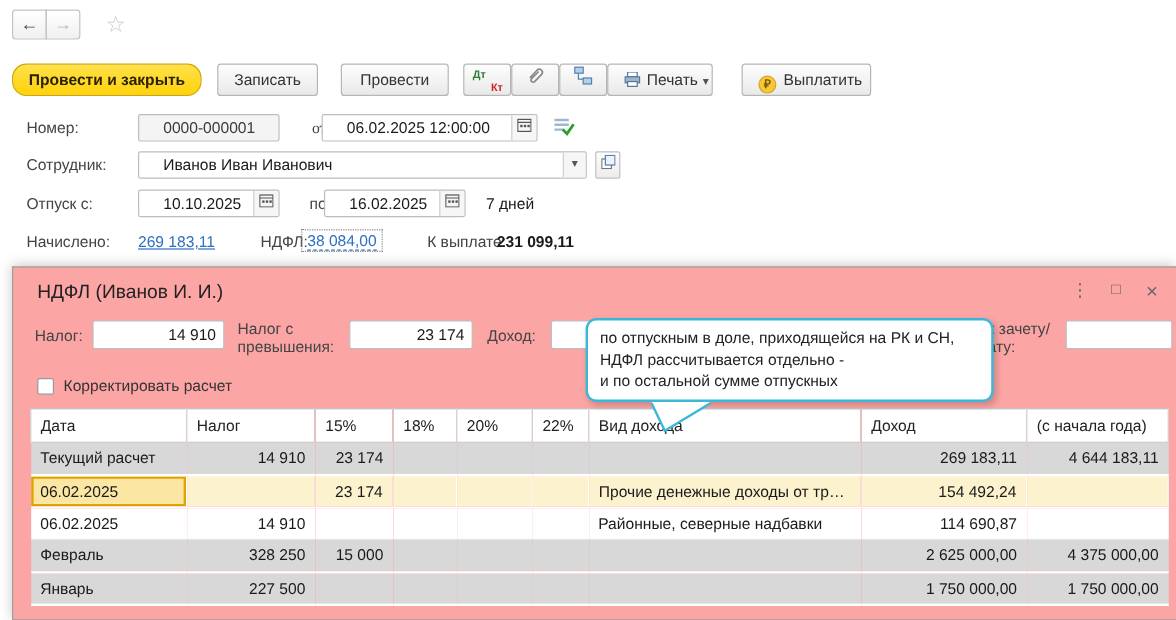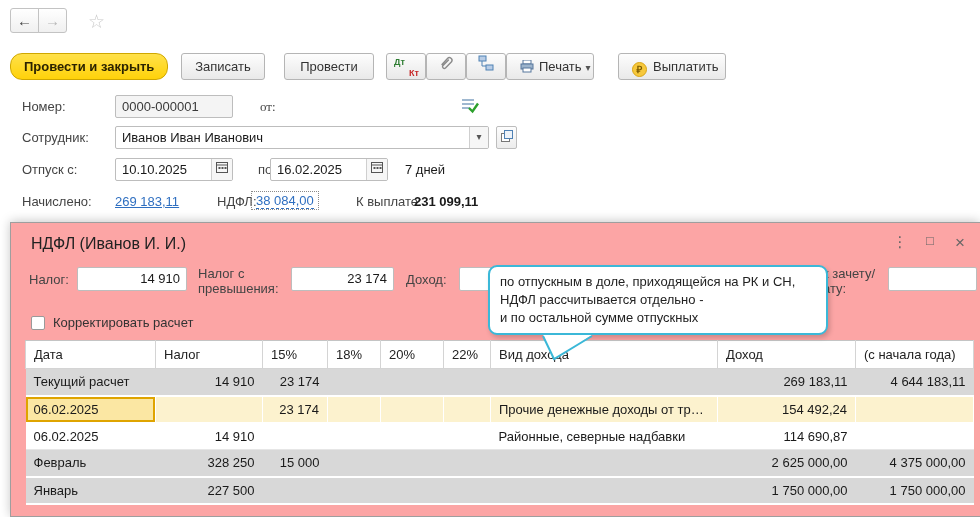--- a/index.html
+++ b/index.html
@@ -26,21 +26,21 @@
   .btn-dtkt .kt { color:#c62828; display:block; text-align:right; padding-right:6px;}
   .btn-clip { left:426px; }
   .btn-rel { left:466px; }
   .btn-print { left:506px; width:88px; }
   .btn-pay { left:618px; width:108px; }
   .btn .caret { font-size:10px; color:#555; margin-left:4px; }
   .rub-badge { display:inline-block; width:15px; height:15px; border-radius:50%; background:#f7c83c; border:1px solid #d9a516; color:#7c5b00; font-size:10px; line-height:13px; text-align:center; vertical-align:-2px; margin-right:6px; font-weight:bold; }
   .print-ico { vertical-align:-2px; margin-right:5px; }
 
   .form-label { position:absolute; font-size:13px; color:#444; white-space:nowrap;margin-left:14px; }
-  .inp { position:absolute; height:23px; border:1px solid #bdbdbd; border-radius:2px; background:#fff; font-size:13px; color:#1a1a1a; padding:0 6px; line-height:21px; white-space:nowrap; overflow:hidden; }
+  .inp { position:absolute; height:23px; border:1px solid #bdbdbd; border-radius:2px; background:#fff; font-size:13px; color:#1a1a1a; padding:0 20px; line-height:21px; white-space:nowrap; overflow:hidden; }
   .inp-disabled { background:#f4f4f4; color:#3a3a3a; }
   .cal-btn { position:absolute; top:0; right:0; width:21px; height:21px; border-left:1px solid #cfcfcf; background:#f6f6f6; text-align:center; line-height:20px; cursor:pointer; }
   .dd-btn { position:absolute; top:0; right:0; width:19px; height:21px; border-left:1px solid #cfcfcf; background:#f6f6f6; text-align:center; line-height:19px; font-size:10px; color:#555; cursor:pointer; }
   .mini-btn { position:absolute; width:21px; height:23px; border:1px solid #bdbdbd; border-radius:2px; background:linear-gradient(#fdfdfd,#ececec); text-align:center; line-height:20px; cursor:pointer; }
   .plain { position:absolute; font-size:13px; color:#1a1a1a; white-space:nowrap; }
   .link { color:#2f6fc0; text-decoration:underline; cursor:pointer; }
   .link-dotted { position:absolute; border:1px dotted #8a8a8a; padding:1px 4px; font-size:13px; color:#2f6fc0; cursor:pointer; }
   .link-dotted span { border-bottom:1px dashed #2f6fc0; }
   .bold-val { font-weight:bold; }
 
@@ -113,20 +113,30 @@
         </svg><span>Печать</span><span class="caret">▾</span>
     </button>
     <button class="btn btn-pay">
       <span class="rub-badge">₽</span><span>Выплатить</span>
     </button>
   </div>
 
   <div class="form-label" style="left:8px; top:99px;">Номер:</div>
   <div class="inp inp-disabled" style="left:115px; top:95px; width:118px;">0000-000001</div>
   <div class="form-label" style="left:246px; top:99px;font-family:Liberation Serif, serif;">от:</div>
+  <div class="inp" style="left:268px; top:95px; width:180px; padding-right:24px;">
+    <span>06.02.2025 12:00:00</span>
+    <span class="cal-btn"><svg width="12" height="12" viewBox="0 0 12 12">
+          <rect x="0.5" y="1.5" width="11" height="10" fill="none" stroke="#555"></rect>
+          <line x1="0.5" y1="4" x2="11.5" y2="4" stroke="#555"></line>
+          <rect x="2.5" y="6" width="2" height="2" fill="#555"></rect>
+          <rect x="5.5" y="6" width="2" height="2" fill="#555"></rect>
+          <rect x="8.5" y="6" width="2" height="2" fill="#555"></rect>
+        </svg></span>
+  </div>
   <span style="position:absolute; left:461px; top:97px;">
     <svg width="18" height="17" viewBox="0 0 18 17">
         <line x1="1" y1="3" x2="13" y2="3" stroke="#9fb8d0" stroke-width="2"></line>
         <line x1="1" y1="7" x2="13" y2="7" stroke="#9fb8d0" stroke-width="2"></line>
         <line x1="1" y1="11" x2="9" y2="11" stroke="#9fb8d0" stroke-width="2"></line>
         <path d="M8 11 L11.5 14.5 L17 6.5" fill="none" stroke="#2ca02c" stroke-width="2.4"></path>
       </svg>
   </span>
 
   <div class="form-label" style="left:8px; top:130px;">Сотрудник:</div>

